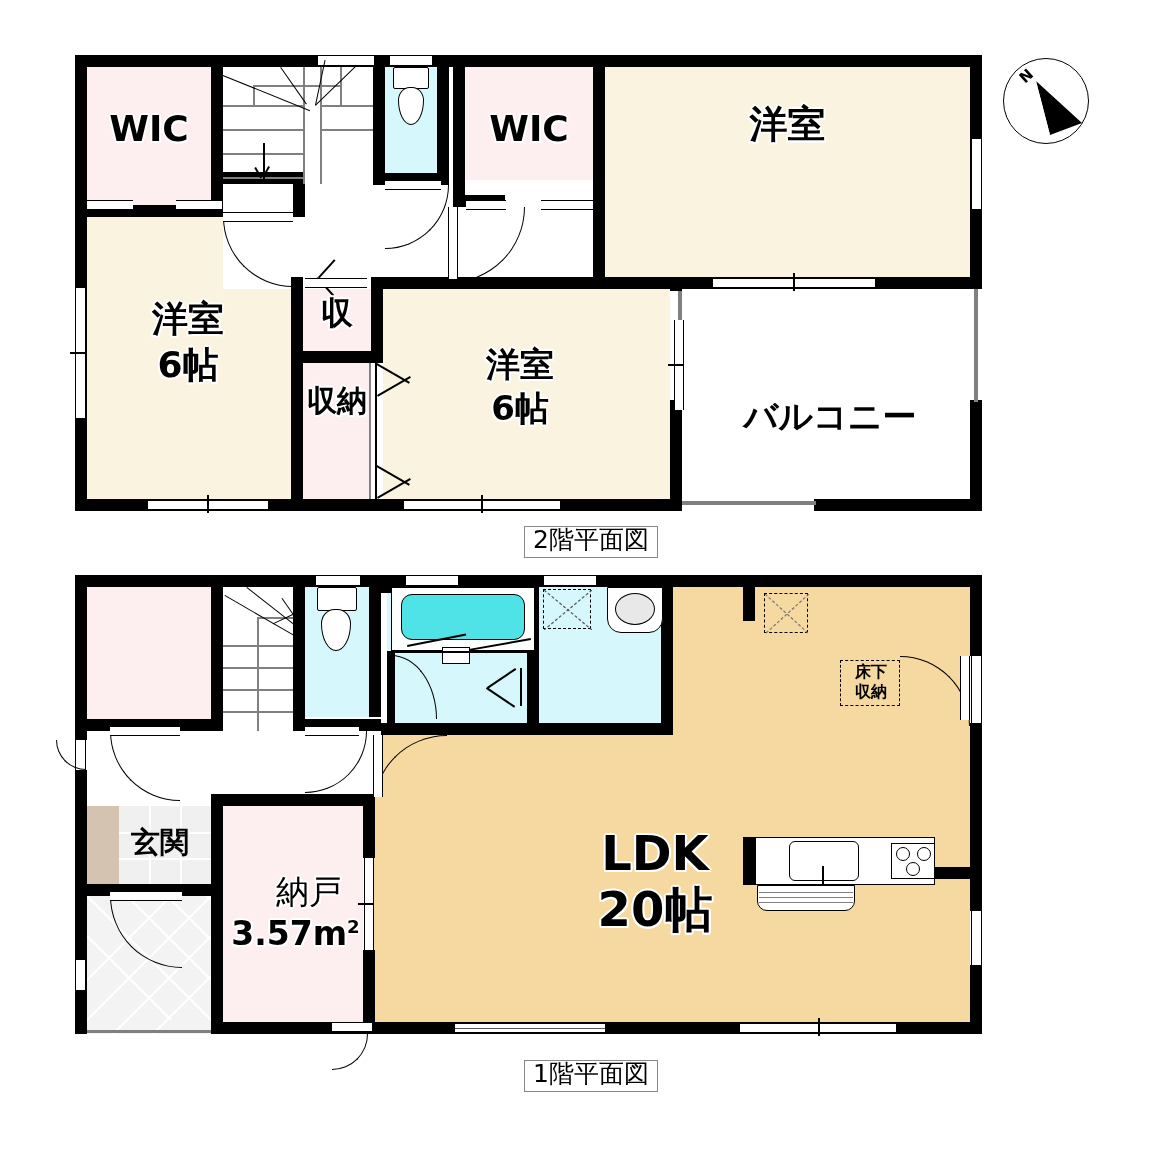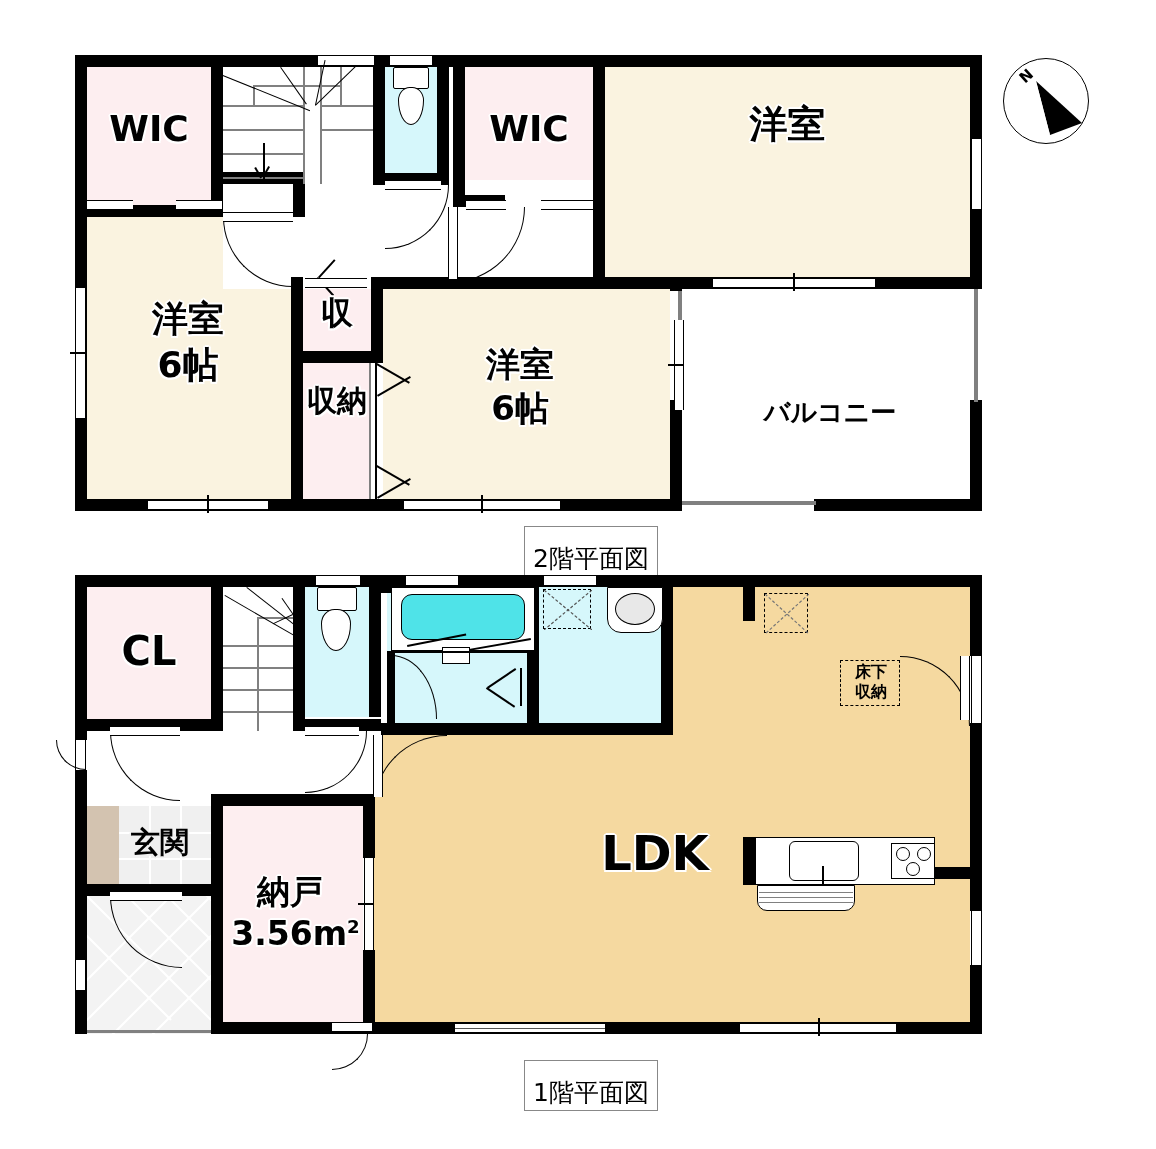--- a/index.html
+++ b/index.html
@@ -18,21 +18,21 @@
   .gline{position:absolute;background:#808080;}
 
   .lbl{position:absolute;color:#000;text-align:center;line-height:1.08;white-space:nowrap;
        text-shadow:
         2px 0 0 #fff,-2px 0 0 #fff,0 2px 0 #fff,0 -2px 0 #fff,
         1.5px 1.5px 0 #fff,-1.5px 1.5px 0 #fff,1.5px -1.5px 0 #fff,-1.5px -1.5px 0 #fff;
        font-family:"DejaVu Sans","Liberation Sans",sans-serif;}
 
   .caption{position:absolute;border:1.5px solid #888;background:#fff;color:#000;
            font-family:"DejaVu Sans",sans-serif;font-size:25px;letter-spacing:0px;
-           padding:19px 8px 4px 8px;line-height:1.05;}
+           padding:0 8px 4px 8px;line-height:1.05;}
 
   .dashbox{position:absolute;border:1.3px dashed #000;box-sizing:border-box;}
 
   .compass{position:absolute;border:1.4px solid #000;border-radius:50%;background:#fff;}
   .cn{position:absolute;font-size:15px;font-weight:bold;font-family:"DejaVu Sans",sans-serif;}
 
   .fixture{position:absolute;border:1.6px solid #000;box-sizing:border-box;background:#fff;}
   .ovl{position:absolute;border:1.6px solid #000;box-sizing:border-box;}
 </style>
 </head>
@@ -154,21 +154,21 @@
 
   <div class="lbl" style="left:90px;top:300px;width:196px;font-size:36px;font-weight:bold;">洋室</div>
   <div class="lbl" style="left:90px;top:346px;width:196px;font-size:36px;font-weight:bold;">6帖</div>
 
   <div class="lbl" style="left:420px;top:346px;width:200px;font-size:34px;font-weight:bold;">洋室</div>
   <div class="lbl" style="left:420px;top:390px;width:200px;font-size:34px;font-weight:bold;">6帖</div>
 
   <div class="lbl" style="left:303px;top:296px;width:68px;font-size:32px;font-weight:bold;">収</div>
   <div class="lbl" style="left:303px;top:385px;width:68px;font-size:30px;font-weight:bold;">収納</div>
 
-  <div class="lbl" style="left:690px;top:398px;width:280px;font-size:26px;font-weight:bold;">バルコニー</div>
+  <div class="lbl" style="left:690px;top:398px;width:280px;font-size:34px;font-weight:bold;">バルコニー</div>
 
   <div class="caption" style="left:524px;top:526px;">2階平面図</div>
 </div>
 
 <div class="compass" style="left:1003px;top:58px;width:84px;height:84px;">
   <svg width="84" height="84" viewBox="0 0 84 84" style="position:absolute;left:0;top:0;">
     <polygon points="32,22 78,64 46,76" fill="#000"></polygon>
     <polygon points="32,22 46,76 26,60" fill="#ffffff" stroke="#000" stroke-width="0"></polygon>
   </svg>
   <span class="cn" style="left:16px;top:8px;transform:rotate(-42deg);">N</span>
@@ -336,25 +336,25 @@
   <div class="winv" style="left:960px;top:656px;width:10px;height:64px;"></div>
 
   <div class="door-arc" style="left:110px;top:896px;width:72px;height:72px;border-radius:0 0 0 100%;border-top:none;border-right:none;"></div>
   <div class="win" style="left:110px;top:891px;width:72px;height:10px;"></div>
 
   <div class="door-arc" style="left:56px;top:740px;width:30px;height:30px;border-radius:0 0 0 100%;border-top:none;border-right:none;"></div>
 
   <div class="door-arc" style="left:332px;top:1034px;width:36px;height:36px;border-radius:0 0 100% 0;border-top:none;border-left:none;"></div>
   <div class="win" style="left:332px;top:1022px;width:40px;height:10px;"></div>
 
-  <div class="lbl" style="left:87px;top:630px;width:124px;font-size:40px;font-weight:bold;">CL</div>
 
   <div class="lbl" style="left:110px;top:827px;width:100px;font-size:29px;font-weight:bold;text-shadow:1.5px 0 0 #f0f0f0,-1.5px 0 0 #f0f0f0,0 1.5px 0 #f0f0f0,0 -1.5px 0 #f0f0f0;">玄関</div>
 
-  <div class="lbl" style="left:220px;top:874px;width:140px;font-size:33px;font-weight:bold;">納戸</div>
+  <div class="lbl" style="left:239px;top:874px;width:140px;font-size:33px;font-weight:normal;">納戸</div>
   <div class="lbl" style="left:223px;top:916px;width:145px;font-size:33px;font-weight:bold;">
-    <span>3.56</span><span>m</span><sup style="font-size:0.55em;vertical-align:super;">2</sup>
+    <span>3.57</span><span>m</span><sup style="font-size:0.55em;vertical-align:super;">2</sup>
   </div>
 
   <div class="lbl" style="left:545px;top:828px;width:220px;font-size:48px;font-weight:bold;">LDK</div>
+  <div class="lbl" style="left:545px;top:884px;width:220px;font-size:48px;font-weight:bold;">20帖</div>
 
   <div class="caption" style="left:524px;top:1060px;">1階平面図</div>
 </div>
 
 </body></html>

